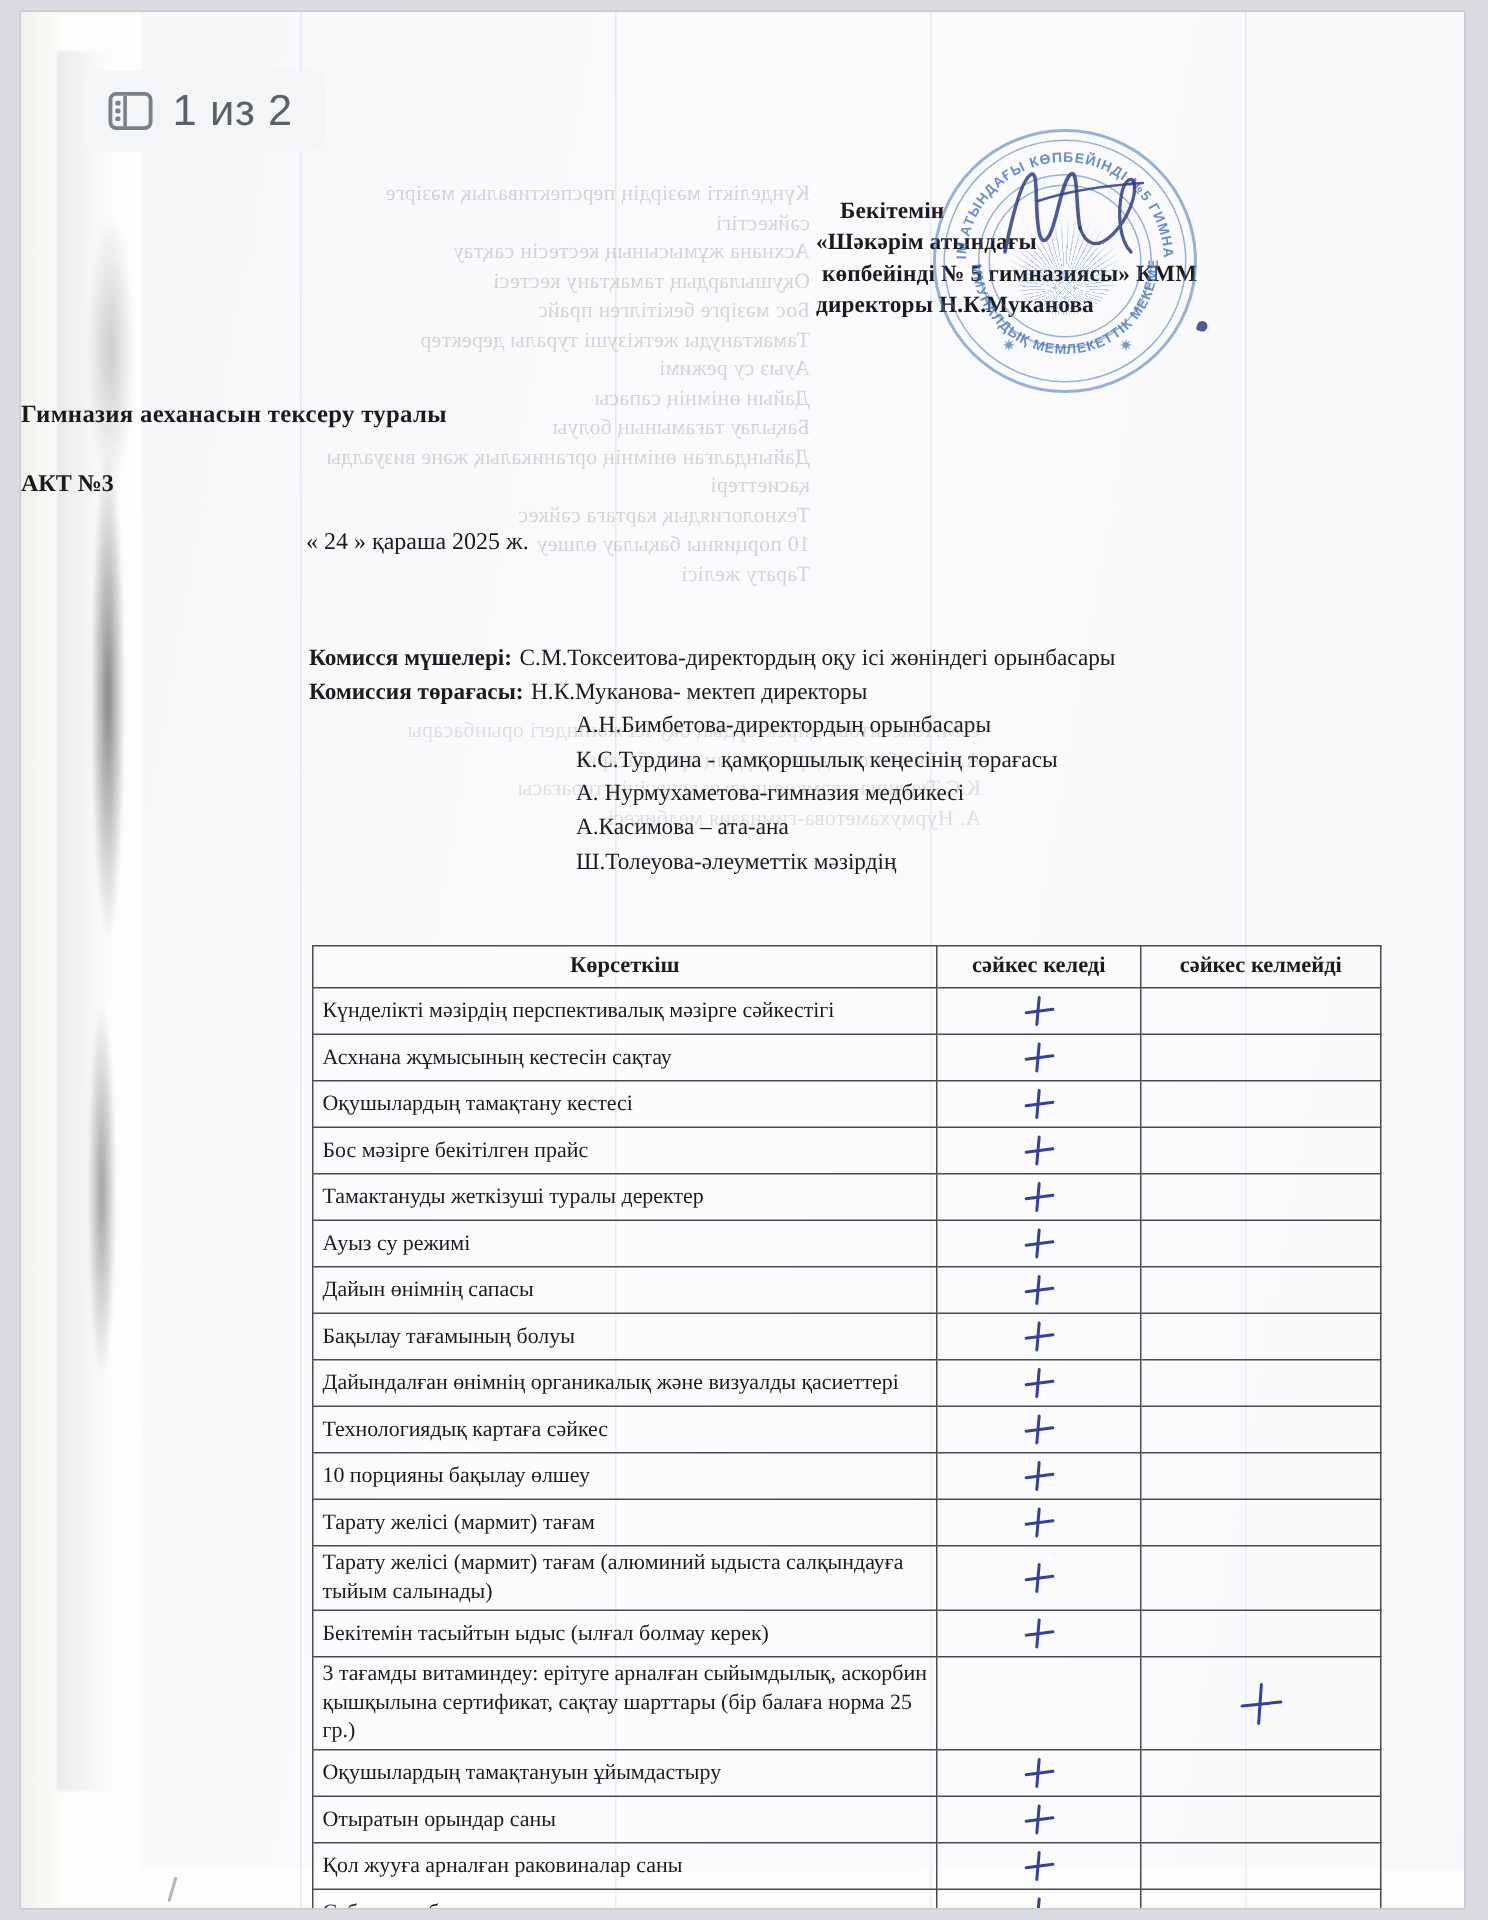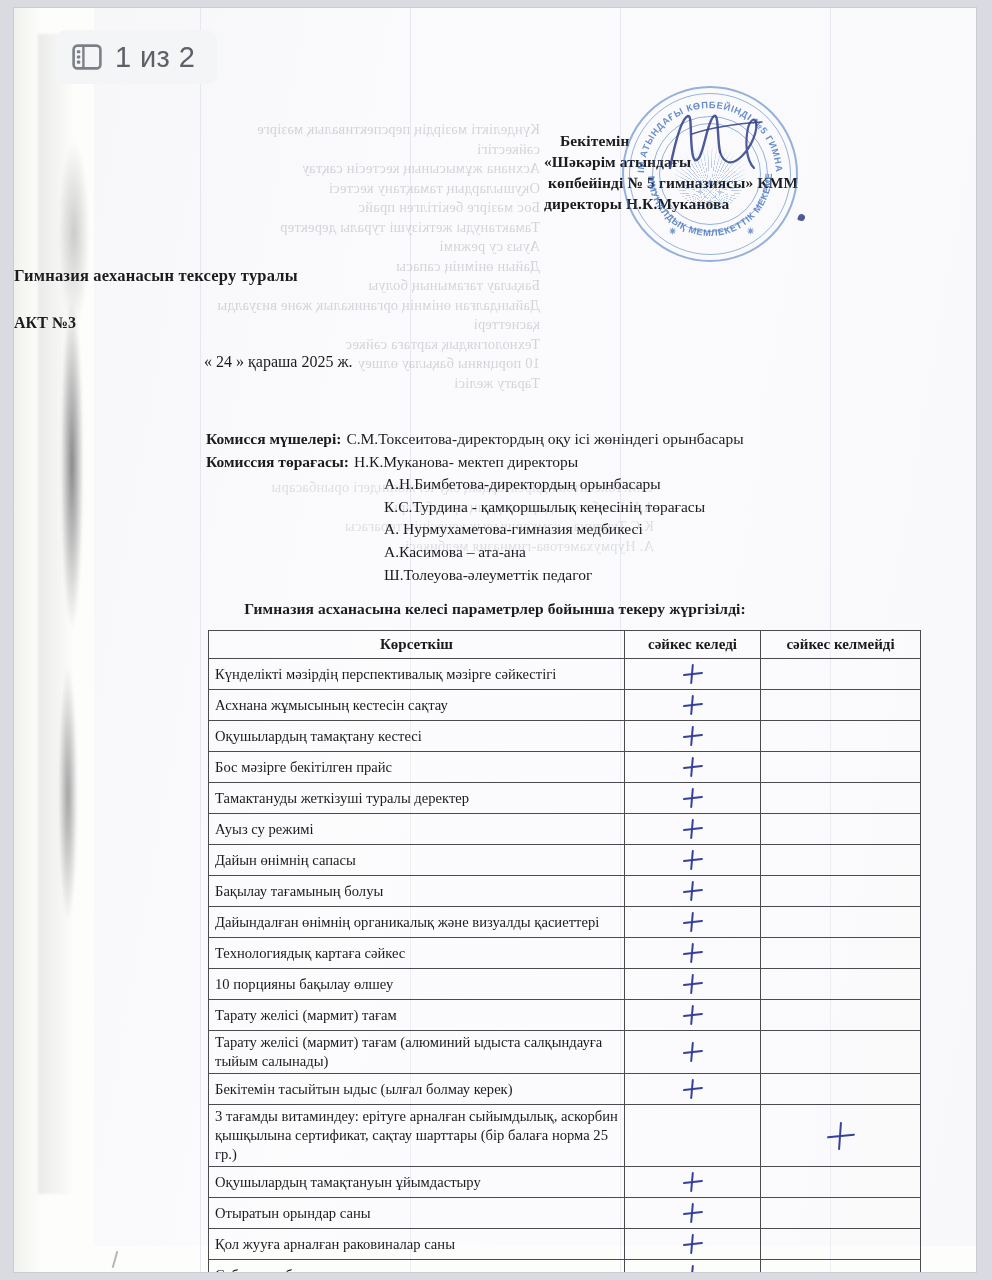--- a/index.html
+++ b/index.html
@@ -307,21 +307,21 @@
     transform: rotate(5deg);
   }
   .plus.big { width: 30px; height: 30px; }
   .plus.big::before { left: 1px; top: 14px; width: 28px; height: 2.4px; transform: rotate(-6deg); }
   .plus.big::after  { left: 13px; top: 1px; width: 2.4px; height: 28px; transform: rotate(4deg); }
 
   
   #page-badge {
     position: absolute;
     left: 56px;
-    top: 30px;
+    top: 47px;
     height: 54px;
     display: flex;
     align-items: center;
     gap: 13px;
     padding: 0 22px 0 16px;
     background: rgba(243,244,246,.93);
     border-radius: 10px;
     z-index: 40;
     text-align: right;
   }
@@ -423,24 +423,23 @@
         <div class="row">
           <span class="lbl">Комисся мүшелері:</span><span>С.М.Токсеитова-директордың оқу ісі жөніндегі орынбасары</span>
         </div>
         <div class="row">
           <span class="lbl">Комиссия төрағасы:</span><span>Н.К.Муканова- мектеп директоры</span>
         </div>
         <div class="row member-rest"><span>А.Н.Бимбетова-директордың орынбасары</span></div>
         <div class="row member-rest"><span>К.С.Турдина - қамқоршылық кеңесінің төрағасы</span></div>
         <div class="row member-rest"><span>А. Нурмухаметова-гимназия медбикесі</span></div>
         <div class="row member-rest"><span>А.Касимова – ата-ана</span></div>
-        <div class="row member-rest"><span>Ш.Толеуова-әлеуметтік педагог</span></div>
+        <div class="row member-rest"><span>Ш.Толеуова-әлеуметтік мәзірдің</span></div>
       </div>
 
-      <div class="table-intro">Гимназия асханасына келесі параметрлер бойынша текеру жүргізілді:</div>
 
       <table class="check-table">
         <colgroup>
           <col class="c-param">
             <col class="c-yes">
             <col class="c-no">
         </colgroup>
         <thead>
           <tr>
             <th>Көрсеткіш</th>

